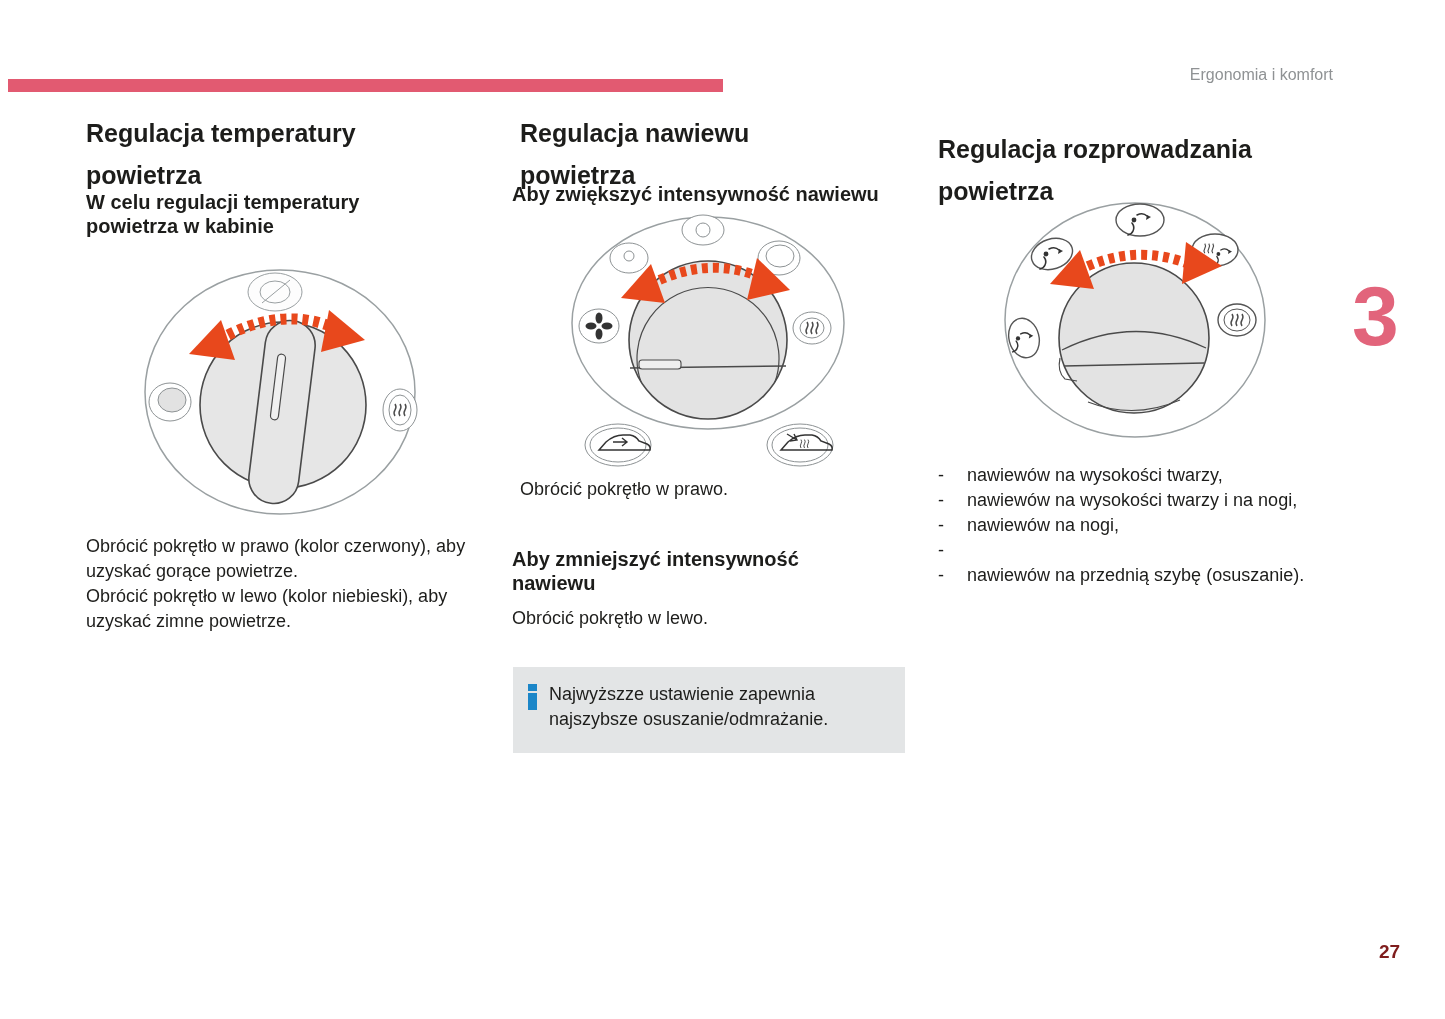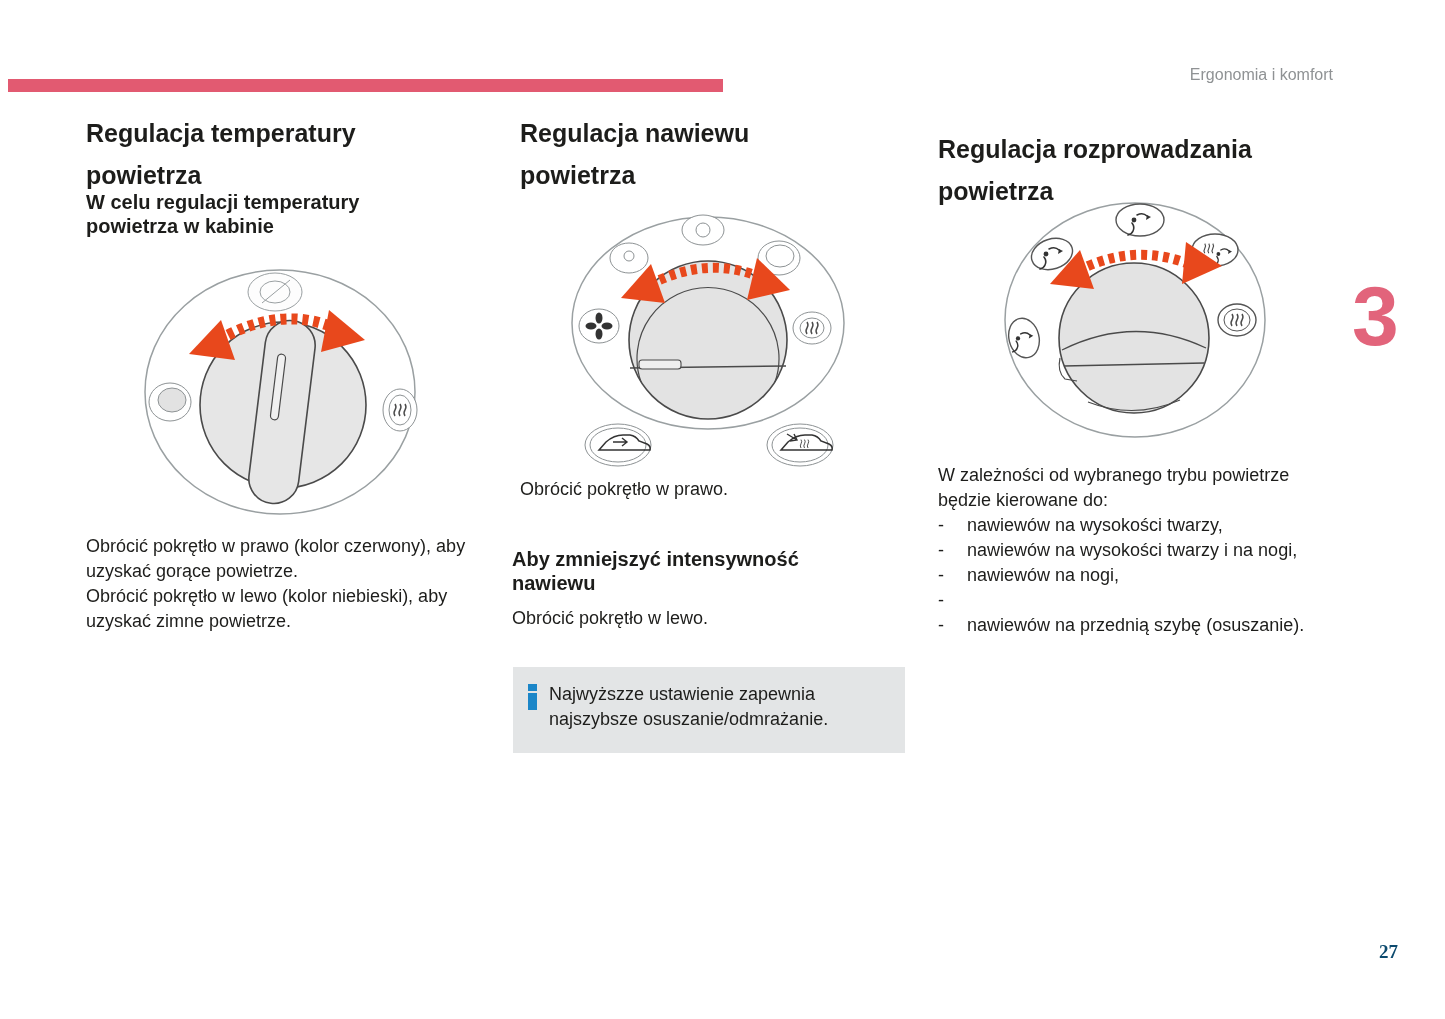--- a/index.html
+++ b/index.html
@@ -39,21 +39,21 @@
   .info-i{position:absolute;left:15px;top:17px;width:9px;height:26px;}
   .info-i::before{content:"";position:absolute;top:0;left:0;width:9px;height:7px;
                   background:var(--info-blue,#1b86c8);}
   .info-i::after{content:"";position:absolute;top:9px;left:0;width:9px;height:17px;
                  background:var(--info-blue,#1b86c8);}
   .info-text{font-size:18px;line-height:25px;width:300px;}
 
   .chapter-num{position:absolute;left:1352px;top:274px;font-size:84px;
                font-weight:bold;line-height:1;color:var(--chapter,#e2647b);}
   .page-num{position:absolute;left:1379px;top:941px;font-size:19px;
-            font-weight:bold;color:#0c4a6e;font-family:Liberation Serif, serif;}
+            font-weight:bold;color:#7f1d1d;}
 
   .illus{position:absolute;}
   #illus1{left:143px;top:262px;}
   #illus2{left:563px;top:210px;}
   #illus3{left:1000px;top:198px;}
   svg{display:block;}
 </style>
 </head>
 <body>
 
@@ -113,20 +113,21 @@
     </svg>
   </div>
 
   <div id="t1-body" class="body-text">
     <div>Obrócić pokrętło w prawo (kolor czerwony), aby uzyskać gorące powietrze.</div>
     <div>Obrócić pokrętło w lewo (kolor niebieski), aby uzyskać zimne powietrze.</div>
   </div>
 
   <div id="t2-title" class="col-title">Regulacja nawiewu
 powietrza</div>
+  <div id="t2-sub1" class="col-sub">Aby zwiększyć intensywność nawiewu</div>
 
   <div id="illus2" class="illus">
     <svg width="290" height="262" viewBox="0 0 290 262">
       <ellipse cx="145" cy="113" rx="136" ry="106" fill="#fff" stroke="#9aa0a2" stroke-width="1.5"></ellipse>
       <g>
         <circle cx="145" cy="130" r="79" fill="#e3e3e3" stroke="#4a4a4a" stroke-width="1.6"></circle>
         <path d="M78 172 A 71 71 0 1 1 212 172" fill="none" stroke="#4a4a4a" stroke-width="1.2"></path>
         <line x1="67" y1="158" x2="223" y2="156" stroke="#4a4a4a" stroke-width="1.4"></line>
         <rect x="76" y="150" width="42" height="9" rx="3" fill="#efefef" stroke="#4a4a4a" stroke-width="1.1"></rect>
       </g>
@@ -224,21 +225,20 @@
       </g>
       <g>
         <path d="M68 78 Q134 40 198 70" fill="none" stroke="#e8481c" stroke-width="10" stroke-dasharray="6 5"></path>
         <path d="M80 52 L50 86 L94 91 Z" fill="#e8481c"></path>
         <path d="M186 44 L222 68 L182 86 Z" fill="#e8481c"></path>
       </g>
     </svg>
   </div>
 
   <div id="t3-body" class="body-text">
-    <div>W zależności od wybranego trybu powietrze będzie kierowane do:</div>
     <div>
       <div class="dash-row">
         <span class="dash">-</span>
         <span>nawiewów na wysokości twarzy,</span>
       </div>
       <div class="dash-row">
         <span class="dash">-</span>
         <span>nawiewów na wysokości twarzy i na nogi,</span>
       </div>
       <div class="dash-row">

